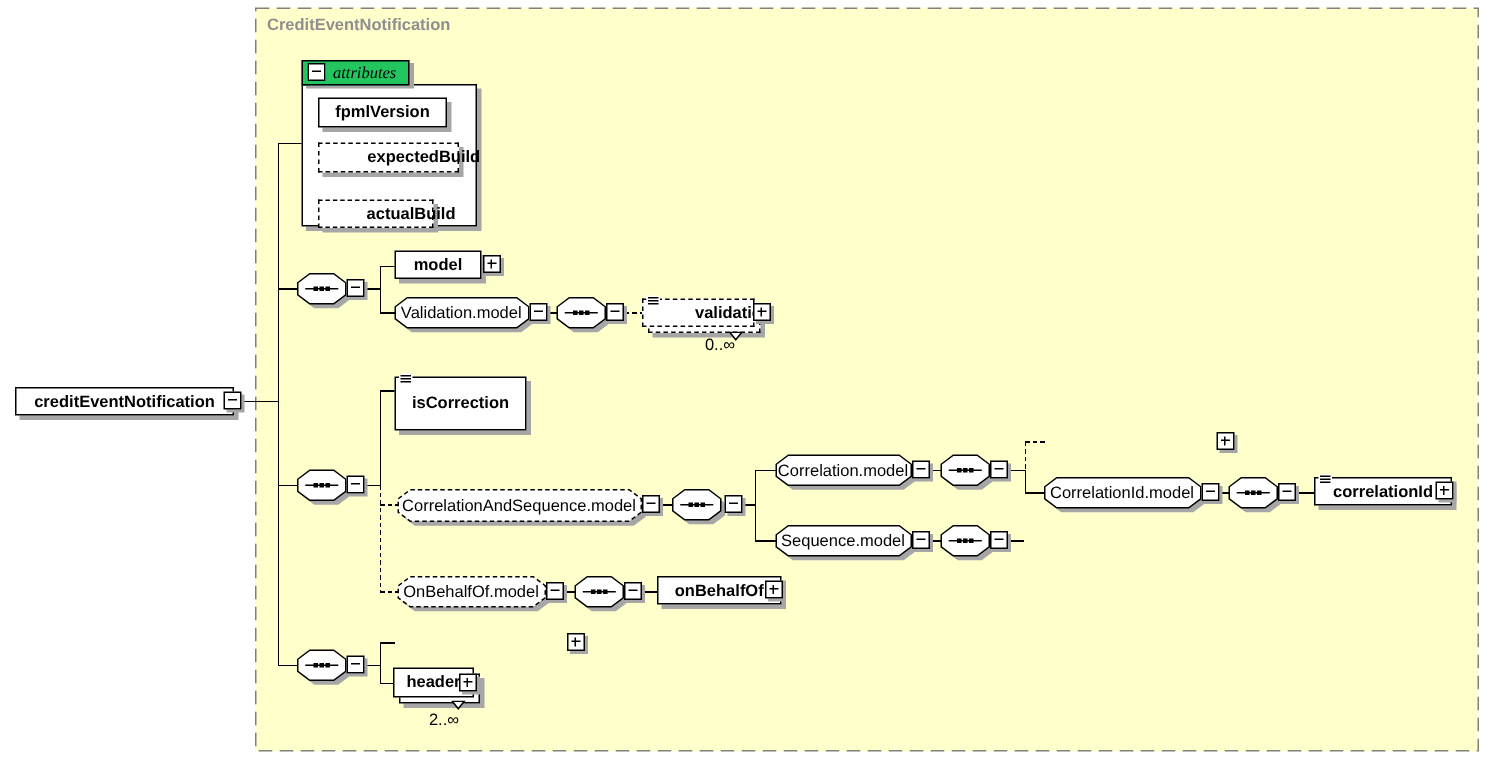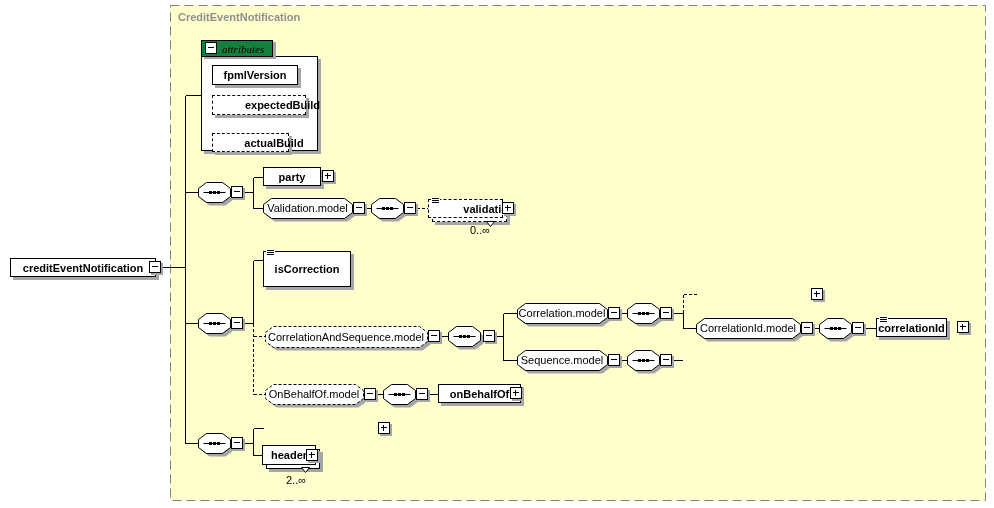--- a/index.html
+++ b/index.html
@@ -9,21 +9,21 @@
   .ylabel{position:absolute;left:178px;top:11px;font:bold 11px "Liberation Sans",sans-serif;color:#8f8f8f;}
   svg.wires{position:absolute;left:0;top:0;z-index:2;}
   .ebox{position:absolute;box-sizing:border-box;background:#fff;border:1px solid #000;
         box-shadow:3px 3px 0 #a6a6a6;display:flex;align-items:center;justify-content:center;
         font:bold 11px "Liberation Sans",sans-serif;color:#000;z-index:3;}
   .dashedb{border-style:dashed;padding-left:47px;}
   .noshadow{box-shadow:none;}
   .backbox{z-index:2;}
   .attrmain{position:absolute;box-sizing:border-box;background:#fff;border:1px solid #000;
             box-shadow:3px 3px 0 #a6a6a6;z-index:2;}
-  .attrtab{position:absolute;box-sizing:border-box;background:#15803d;border:1px solid #000;
+  .attrtab{position:absolute;box-sizing:border-box;background:#22c55e;border:1px solid #000;
            box-shadow:3px 2px 0 #a6a6a6;display:flex;align-items:center;z-index:3;
            font:italic 11px "Liberation Serif",serif;padding-left:20px;}
   .exp{position:absolute;box-sizing:border-box;width:12px;height:12px;background:#fff;border:1px solid #000;
        box-shadow:2px 2px 0 #a6a6a6;z-index:5;}
   .exp::before{content:"";position:absolute;left:2px;top:4px;width:6px;height:1px;background:#000;}
   .exp.plus::after{content:"";position:absolute;left:4px;top:2px;width:1px;height:6px;background:#000;}
   .tmark{position:absolute;left:2px;top:-3px;width:9px;height:8px;background:#fff;z-index:4;}
   .tmark::before{content:"";position:absolute;left:1px;top:1px;width:7px;height:1px;background:#000;
                  box-shadow:0 2px 0 #000,0 4px 0 #000;}
   .occ{position:absolute;font:11px "Liberation Sans",sans-serif;color:#000;text-align:center;z-index:3;}
@@ -143,21 +143,21 @@
         <polygon points="8,0 24,0 32,6 32,14 24,20 8,20 0,14 0,6" fill="#fff" stroke="#000"></polygon>
         <line x1="5" y1="10" x2="27" y2="10" stroke="#000"></line>
         <rect x="10.5" y="8.5" width="3" height="3"></rect>
         <rect x="14.5" y="8.5" width="3" height="3"></rect>
         <rect x="18.5" y="8.5" width="3" height="3"></rect>
       </g>
     </svg>
   <div class="exp" style="left:231px;top:437px;"></div>
 
   <div class="ebox" style="left:263px;top:167px;width:58px;height:19px;">
-    <span>party</span>
+    <span>model</span>
   </div>
   <div class="exp plus" style="left:322px;top:170px;"></div>
 
   <svg class="oct" style="left:263px;top:198px;" width="94" height="25">
       <g transform="translate(0.5,0.5)">
         <polygon points="8,0 81,0 89,6 89,14 81,20 8,20 0,14 0,6" transform="translate(3,3)" fill="#a6a6a6"></polygon>
         <polygon points="8,0 81,0 89,6 89,14 81,20 8,20 0,14 0,6" fill="#fff" stroke="#000"></polygon>
       </g>
     <text x="44.5" y="14" text-anchor="middle">Validation.model</text>
   </svg>
@@ -245,21 +245,21 @@
         <polygon points="8,0 24,0 32,6 32,14 24,20 8,20 0,14 0,6" transform="translate(3,3)" fill="#a6a6a6"></polygon>
         <polygon points="8,0 24,0 32,6 32,14 24,20 8,20 0,14 0,6" fill="#fff" stroke="#000"></polygon>
         <line x1="5" y1="10" x2="27" y2="10" stroke="#000"></line>
         <rect x="10.5" y="8.5" width="3" height="3"></rect>
         <rect x="14.5" y="8.5" width="3" height="3"></rect>
         <rect x="18.5" y="8.5" width="3" height="3"></rect>
       </g>
     </svg>
   <div class="exp" style="left:852px;top:322px;"></div>
 
-  <div class="ebox" style="left:876px;top:318px;width:71px;height:19px;">
+  <div class="ebox" style="left:876px;top:318px;width:92px;height:19px;">
     <span class="tmark"></span>
     <span>correlationId</span>
   </div>
   <div class="exp plus" style="left:957px;top:321px;"></div>
 
   <svg class="oct" style="left:517px;top:350px;" width="95" height="25">
       <g transform="translate(0.5,0.5)">
         <polygon points="8,0 82,0 90,6 90,14 82,20 8,20 0,14 0,6" transform="translate(3,3)" fill="#a6a6a6"></polygon>
         <polygon points="8,0 82,0 90,6 90,14 82,20 8,20 0,14 0,6" fill="#fff" stroke="#000"></polygon>
       </g>

